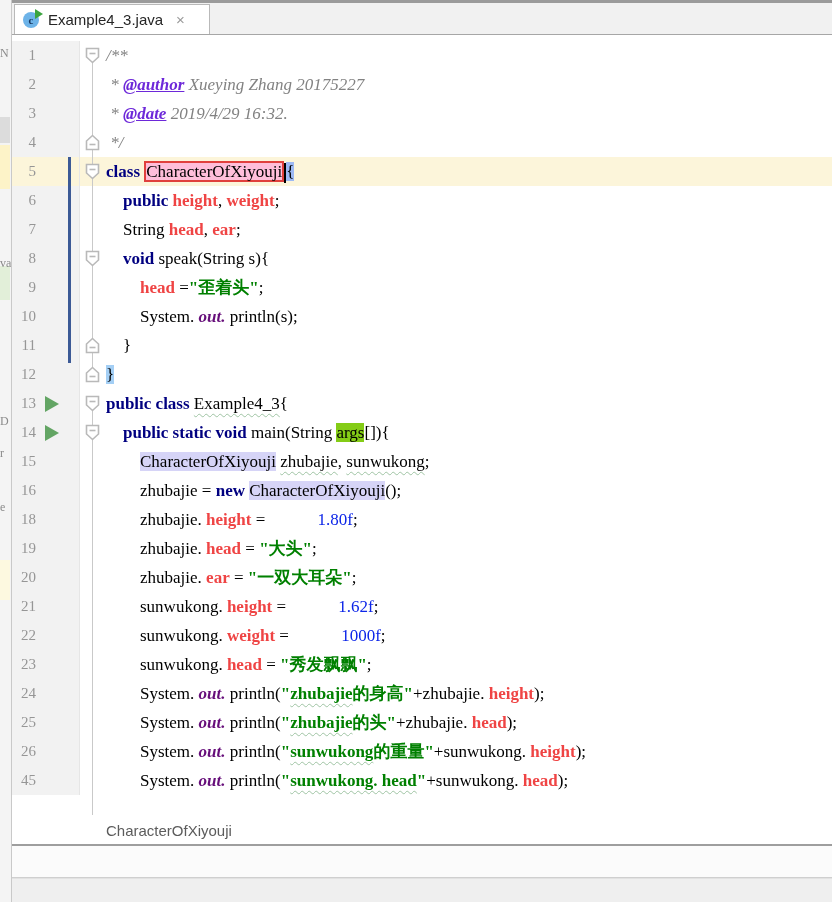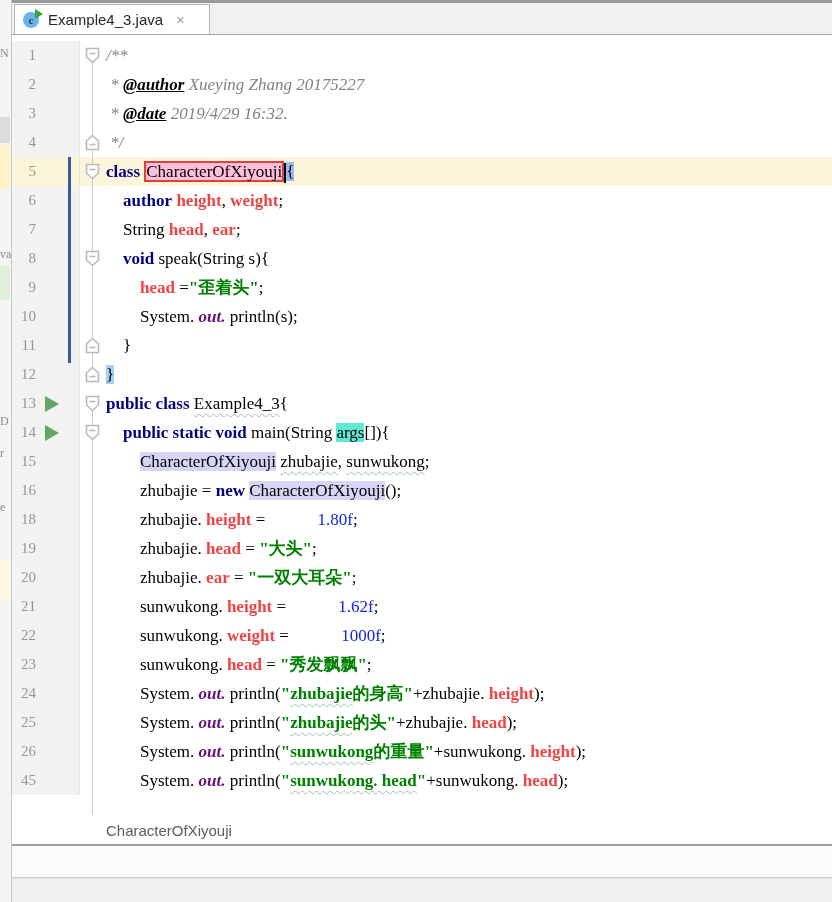--- a/index.html
+++ b/index.html
@@ -49,31 +49,31 @@
   .row .code { white-space:pre; font-size:17px; line-height:29px; color:#000; }
   .row.caret-row, .row.caret-row .ln, .row.caret-row .az { background:#fcf5da; }
 
   .run-arrow { width:0; height:0; margin-left:7px;
                border-left:14px solid #63a564;
                border-top:8px solid transparent; border-bottom:8px solid transparent; }
 
   
   .pl  { color:#000; }
   .cmt { color:#828282; font-style:italic; }
-  .tag { color:#000000; font-style:italic; font-weight:bold; text-decoration:underline; }
+  .tag { color:#6d28d9; font-style:italic; font-weight:bold; text-decoration:underline; }
   .kw  { color:#000080; font-weight:bold;margin-top:10px; }
   .fld { color:#ef4444; font-weight:bold; }
   .sfld{ color:#660e7a; font-weight:bold; font-style:italic; }
   .str { color:#008000; font-weight:bold; }
   .num { color:#0d26e8;margin-left:48px; }
   .pink{ background:#ffbeda; box-shadow:inset 0 0 0 2px #e0403d; padding:1px 2px; }
   .b5  { background:#9db9f4; }
   .b12 { background:#a4cff5; }
   .lav { background:#d6d4f7; }
-  .argsbg { background:#5eead4; }
+  .argsbg { background:#84cc16; }
   .wavy { text-decoration-line:underline; text-decoration-style:wavy;
           text-decoration-color:#9fc4a4; text-decoration-thickness:1px;
           text-underline-offset:4px; }
   .caret { display:inline-block; width:2px; height:20px; background:#000;
            vertical-align:middle; }
 
   
   .vline { position:absolute; width:1px; background:#c9c9c9; left:80px; }
   .change-bar { position:absolute; width:3px; background:#3c5a96; left:56px; }
   .fold-marker { position:absolute; left:73px; width:15px; height:17px; }
@@ -89,21 +89,21 @@
 <body>
 
 <div class="app">
 
   <div class="sliver">
       <div class="blk" style="top: 117px; height: 26px; background: rgb(220, 220, 220);"></div>
       <div class="blk" style="top: 145px; height: 44px; background: rgb(253, 243, 200);"></div>
       <div class="blk" style="top: 266px; height: 34px; background: rgb(226, 239, 217);"></div>
       <div class="blk" style="top: 560px; height: 40px; background: rgb(253, 249, 224);"></div>
       <span class="frag" style="top: 46px;">N</span>
-      <span class="frag" style="top: 247px;">va</span>
+      <span class="frag" style="top: 256px;">va</span>
       <span class="frag" style="top: 414px;">D</span>
       <span class="frag" style="top: 446px;">r</span>
       <span class="frag" style="top: 500px;">e</span>
     </div>
 
   <div class="main">
     <div class="top-border"></div>
 
     <div class="tabbar">
       <div class="tab">
@@ -145,21 +145,21 @@
           <div class="row caret-row">
             <span class="ln">5</span>
             <span class="az"></span>
             <span class="fz"></span>
             <span class="code"><span class="kw">class </span><span class="pink">CharacterOfXiyouji</span><span class="caret"></span><span class="b5">{</span></span>
           </div>
           <div class="row">
             <span class="ln">6</span>
             <span class="az"></span>
             <span class="fz"></span>
-            <span class="code"><span class="pl">    </span><span class="kw">author</span><span class="pl"> </span><span class="fld">height</span><span class="pl">, </span><span class="fld">weight</span><span class="pl">;</span></span>
+            <span class="code"><span class="pl">    </span><span class="kw">public</span><span class="pl"> </span><span class="fld">height</span><span class="pl">, </span><span class="fld">weight</span><span class="pl">;</span></span>
           </div>
           <div class="row">
             <span class="ln">7</span>
             <span class="az"></span>
             <span class="fz"></span>
             <span class="code"><span class="pl">    String </span><span class="fld">head</span><span class="pl">, </span><span class="fld">ear</span><span class="pl">;</span></span>
           </div>
           <div class="row">
             <span class="ln">8</span>
             <span class="az"></span>

